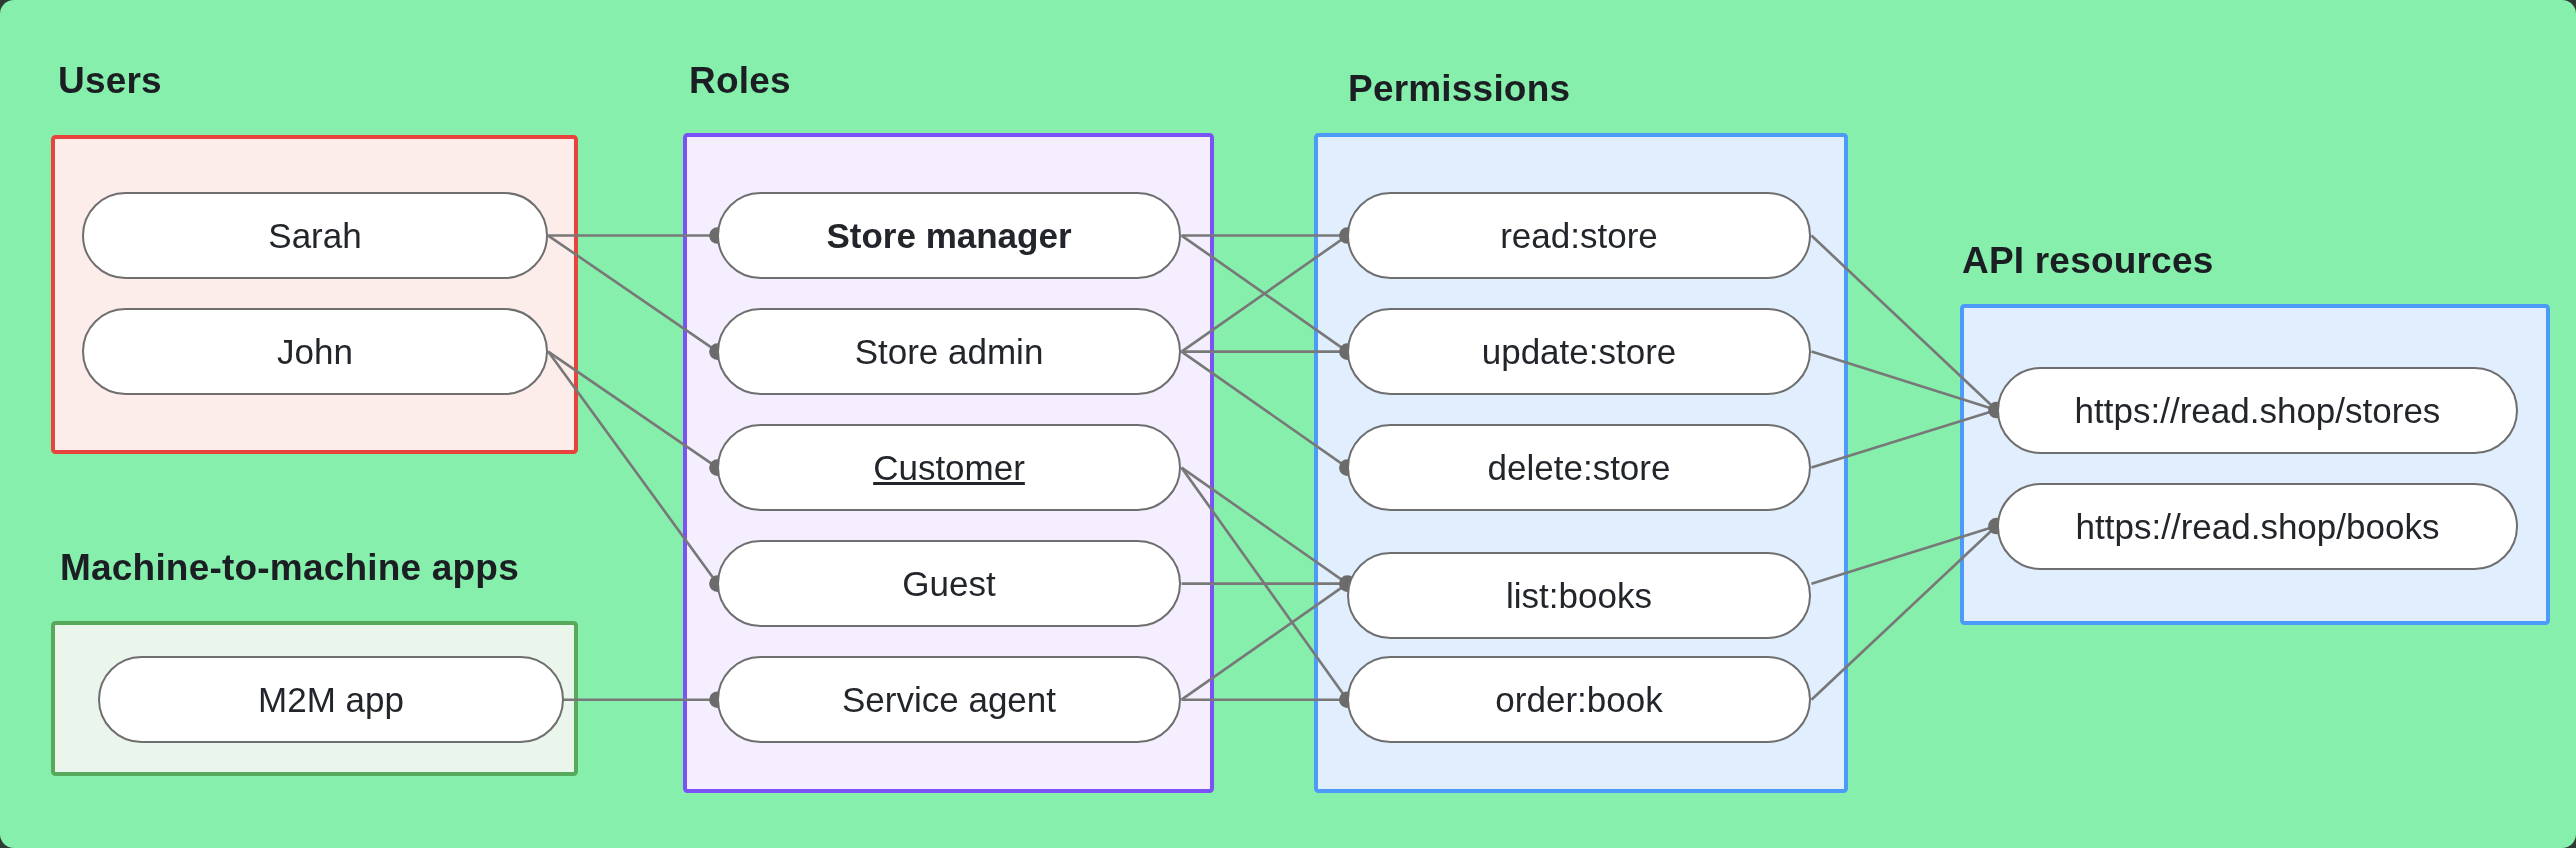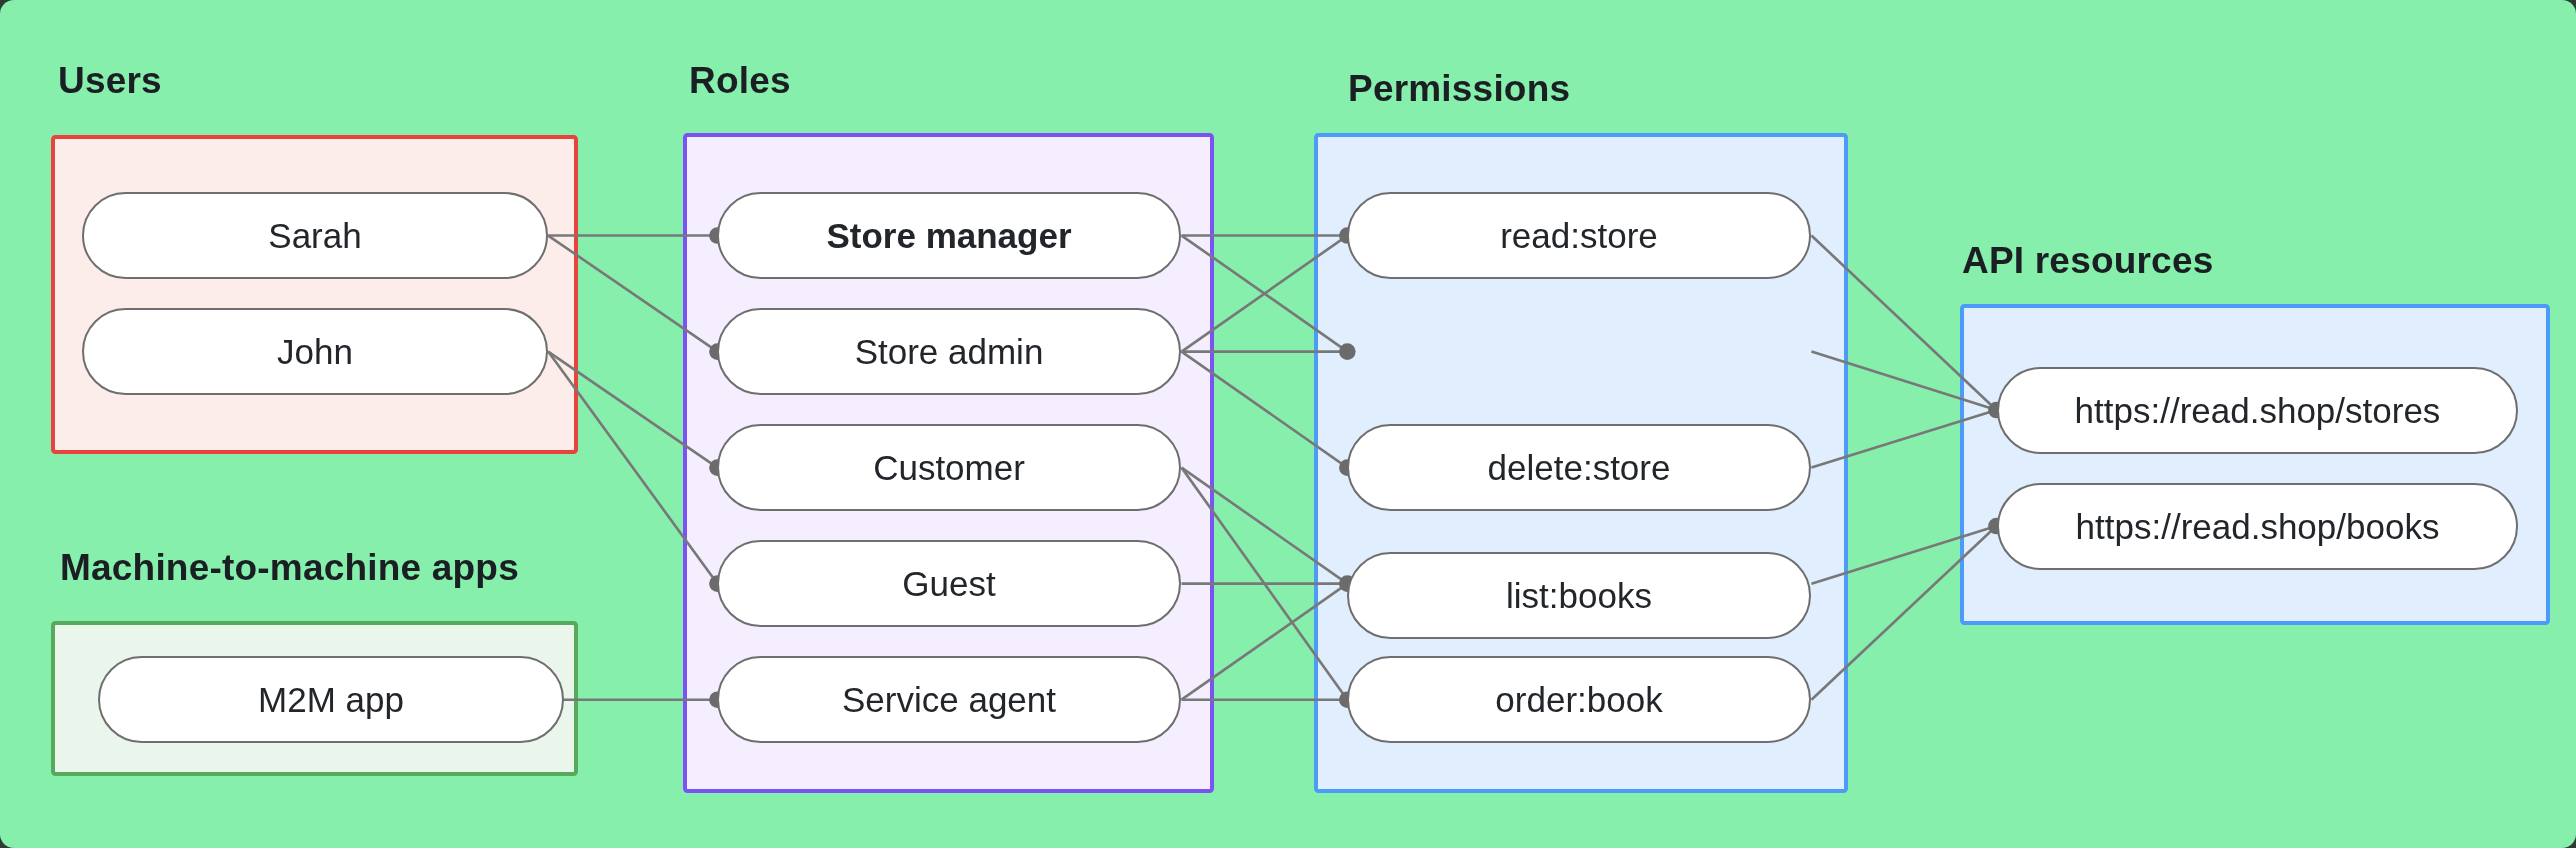--- a/index.html
+++ b/index.html
@@ -108,25 +108,26 @@
       <circle cx="2288" cy="603" r="9.5" fill="#6b6b6b"></circle>
     </svg>
 
   <div class="pill" style="left:82px; top:192px; width:466px;">Sarah</div>
   <div class="pill" style="left:82px; top:308px; width:466px;">John</div>
 
   <div class="pill" style="left:98px; top:656px; width:466px;">M2M app</div>
 
   <div class="pill" style="left:717px; top:192px; width:464px;font-weight:bold;">Store manager</div>
   <div class="pill" style="left:717px; top:308px; width:464px;">Store admin</div>
-  <div class="pill" style="left:717px; top:424px; width:464px;">Customer</div>
+  <div class="pill" style="left:717px; top:424px; width:464px;text-decoration:underline;">Customer</div>
   <div class="pill" style="left:717px; top:540px; width:464px;">Guest</div>
   <div class="pill" style="left:717px; top:656px; width:464px;">Service agent</div>
 
   <div class="pill" style="left:1347px; top:192px; width:464px;">read:store</div>
+  <div class="pill" style="left:1347px; top:308px; width:464px;">update:store</div>
   <div class="pill" style="left:1347px; top:424px; width:464px;">delete:store</div>
   <div class="pill" style="left:1347px; top:540px; width:464px;margin-top:12px;">list:books</div>
   <div class="pill" style="left:1347px; top:656px; width:464px;">order:book</div>
 
   <div class="pill" style="left:1997px; top:367px; width:521px;">https://read.shop/stores</div>
   <div class="pill" style="left:1997px; top:483px; width:521px;">https://read.shop/books</div>
 
 </div>
 
 

